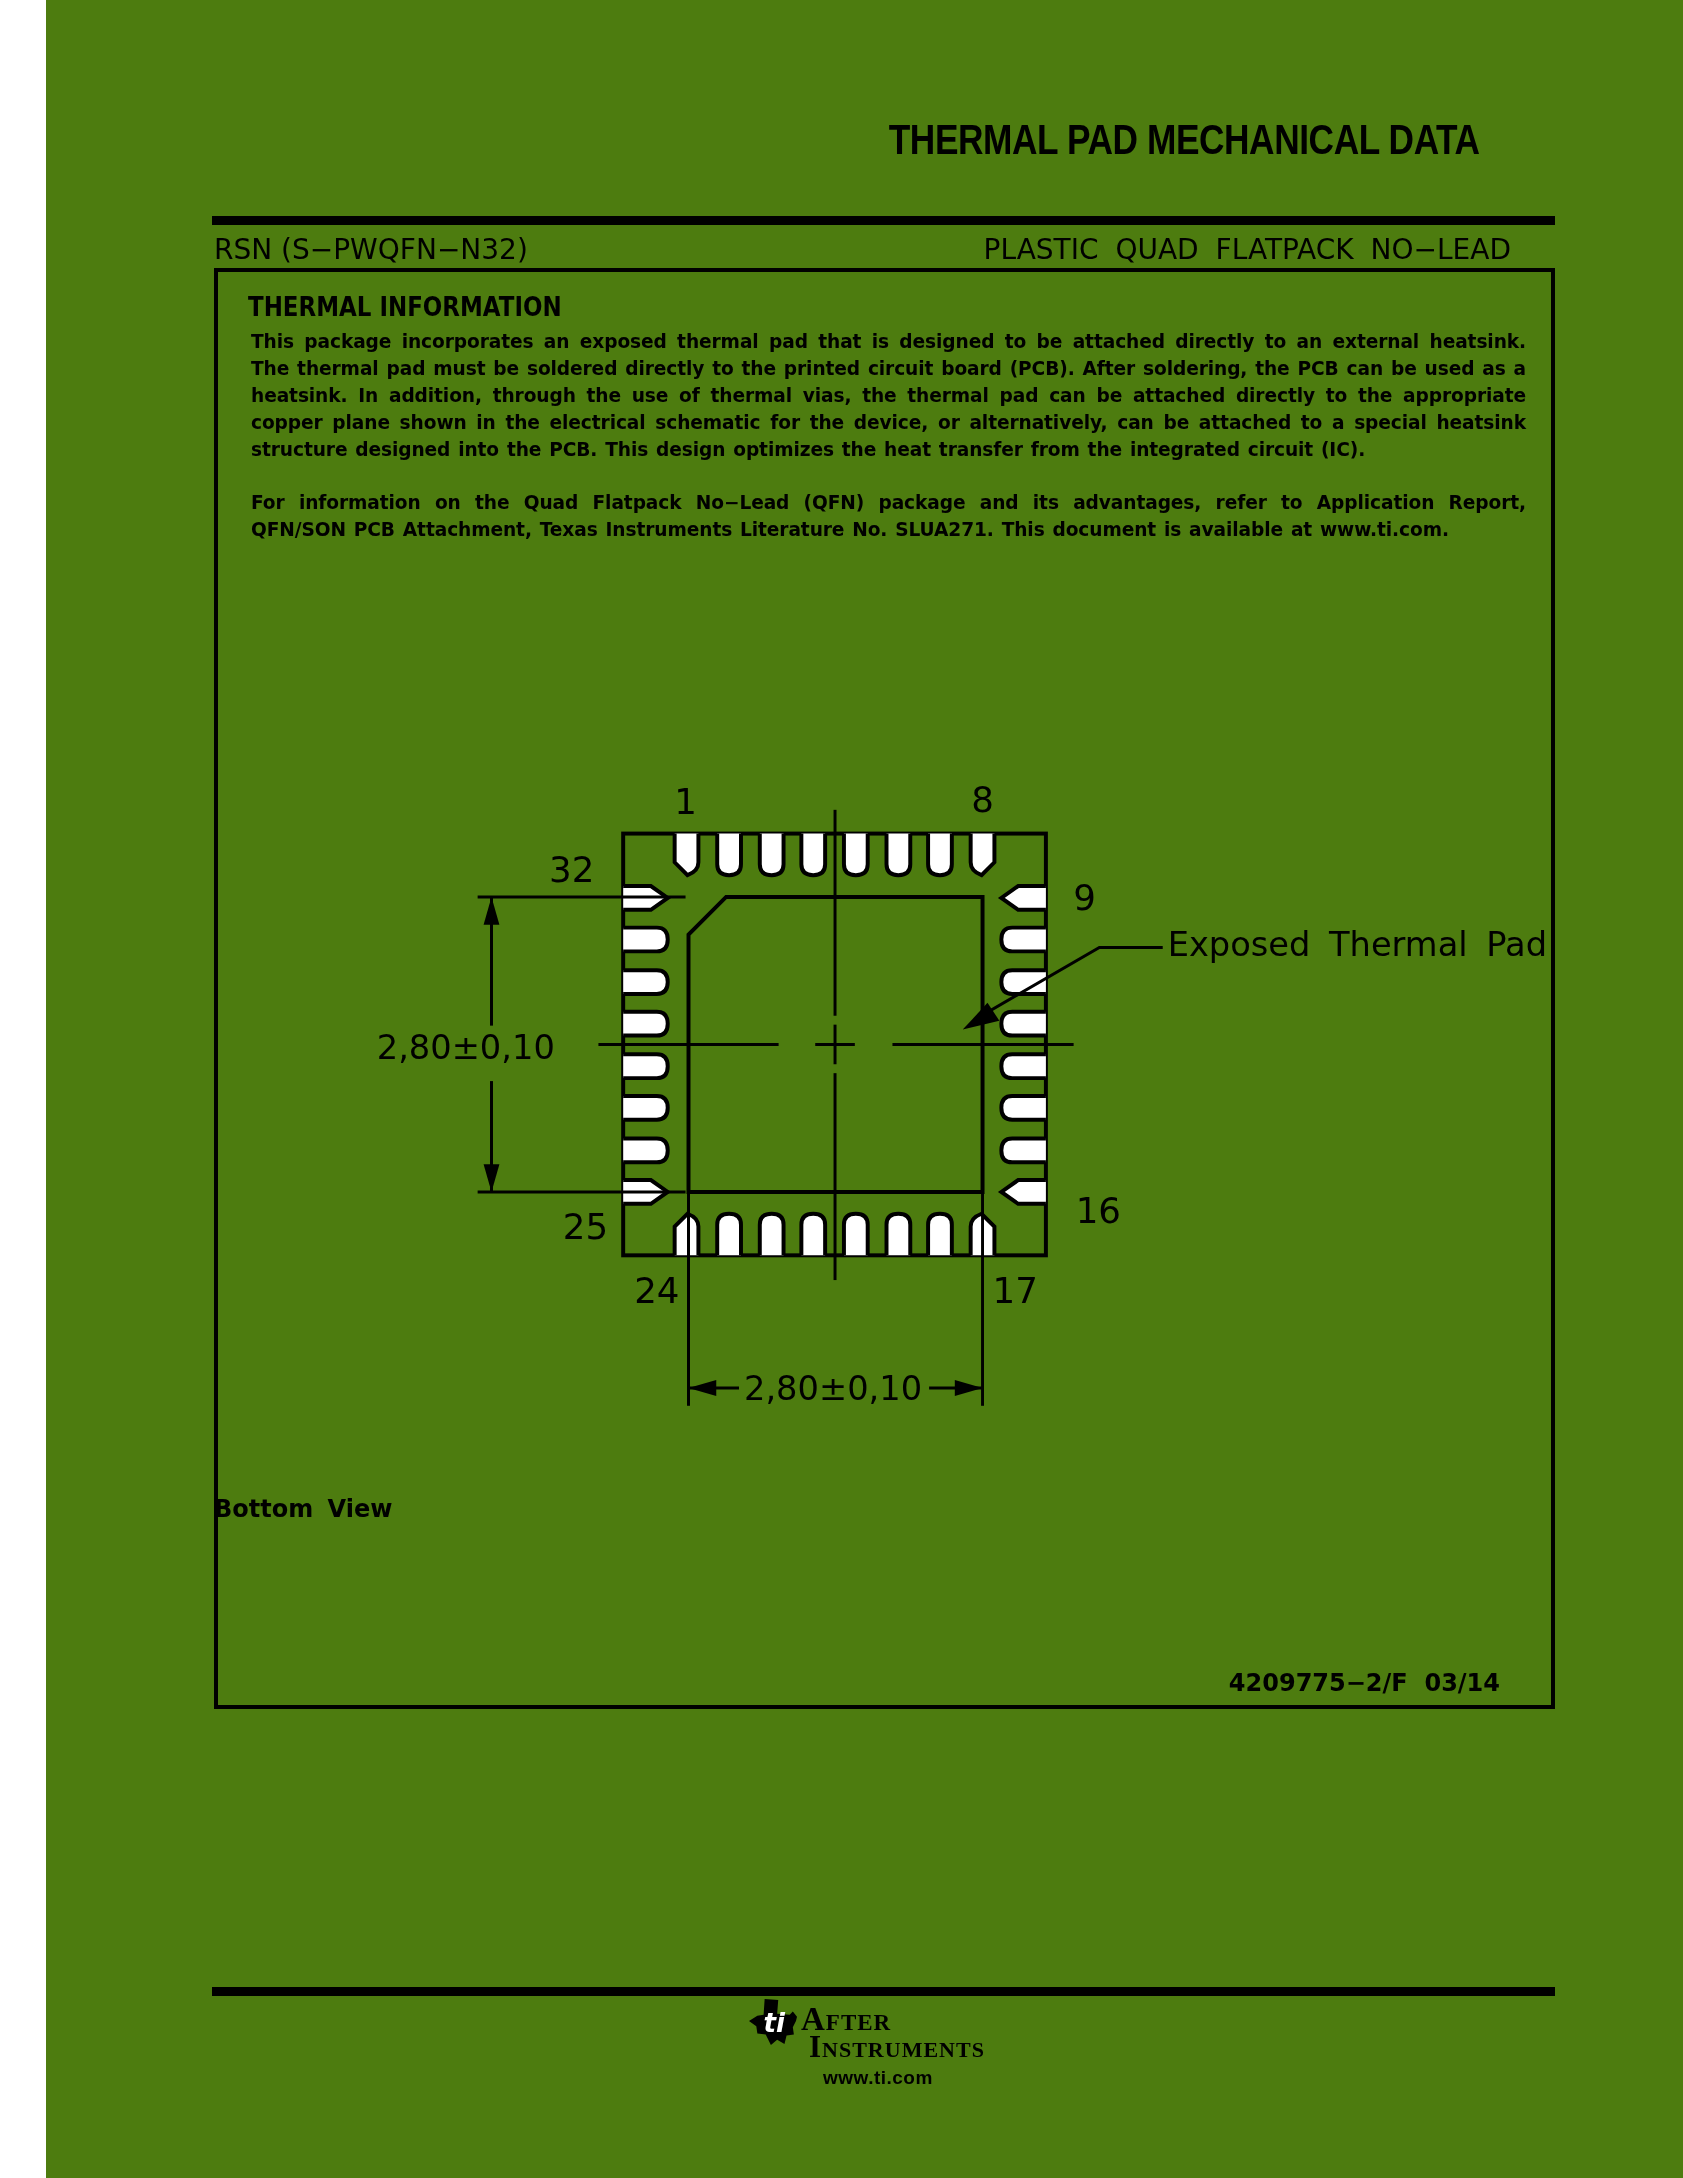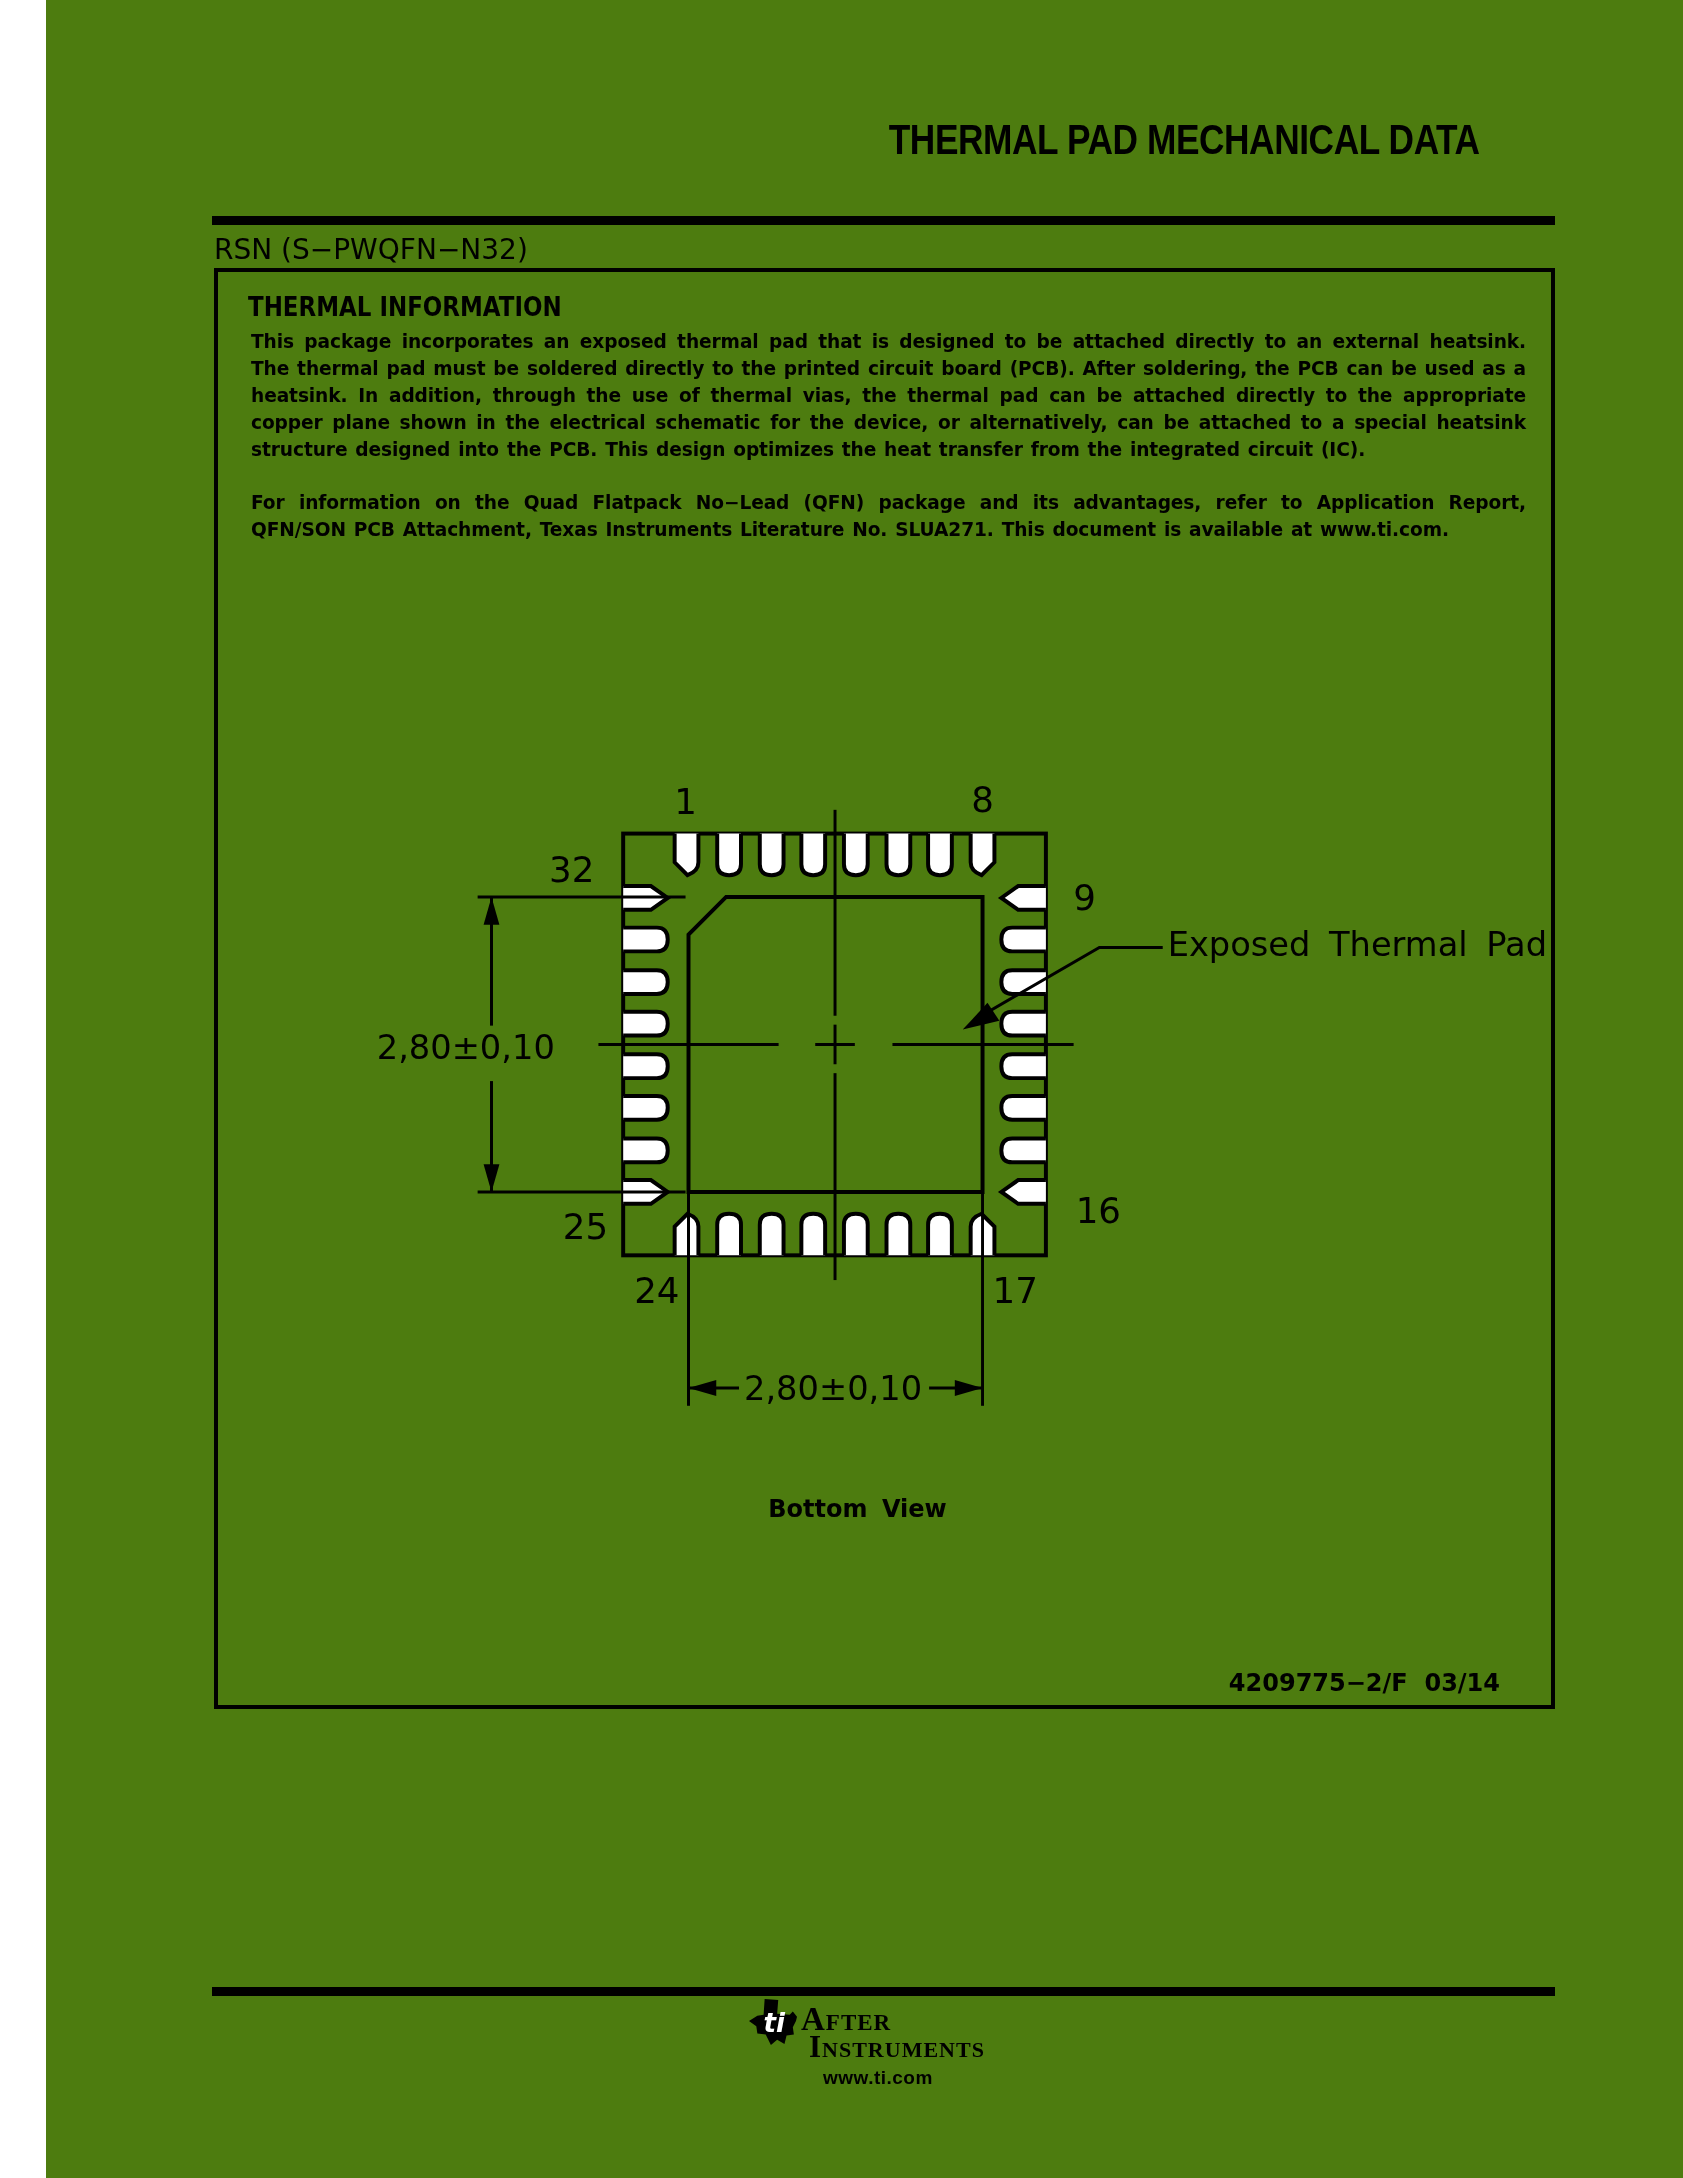--- a/index.html
+++ b/index.html
@@ -17,21 +17,21 @@
                border:4px solid #000;box-sizing:border-box;}
   .sec-title{position:absolute;left:202px;top:291px;font-size:27px;font-weight:bold;
              transform:scaleX(.85);transform-origin:left center;white-space:nowrap;}
   .paras{position:absolute;left:205px;top:328px;width:1275px;}
   .paras p{margin:0;font-size:18.6px;line-height:27px;font-weight:bold;
            text-align:justify;word-spacing:1.5px;letter-spacing:-0.1px;}
   .paras p.p1{margin-bottom:26px;}
   .paras p.p2{margin-bottom:41px;}
   .drawing{position:absolute;left:0;top:0;width:1683px;height:2178px;pointer-events:none;}
   .drawing text{font-family:"DejaVu Sans",sans-serif;fill:#000;}
-  .cap-view{position:absolute;left:168px;top:1495px;width:1287px;text-align:center;
+  .cap-view{position:absolute;left:168px;top:1495px;width:1287px;
             font-size:24px;font-weight:bold;word-spacing:6px;}
   .cap-fig{position:absolute;left:177px;top:1570px;width:1287px;text-align:center;
            font-size:30px;word-spacing:8px;}
   .doc-num{position:absolute;right:185px;top:1669px;font-size:24px;font-weight:bold;
            white-space:pre;}
   .note{position:absolute;left:170px;top:1735px;font-size:22px;font-weight:bold;word-spacing:4px;}
   .note .note-txt{margin-left:34px;}
   .brand-top{position:absolute;left:755px;top:2004px;font-family:"Liberation Serif",serif;
              font-weight:bold;font-variant:small-caps;font-size:33px;letter-spacing:1px;line-height:30px;}
   .brand-bottom{position:absolute;left:763px;top:2032px;font-family:"Liberation Serif",serif;
@@ -43,20 +43,21 @@
 </head>
 <body>
 
 <div class="page">
 
   <div class="doc-title">THERMAL PAD MECHANICAL DATA</div>
 
   <div class="bar" style="left:166px;top:216px;width:1343px;height:9px;"></div>
 
   <div class="hdr hdr-left">RSN (S−PWQFN−N32)</div>
+  <div class="hdr hdr-right">PLASTIC QUAD FLATPACK NO−LEAD</div>
 
   <div class="content-box"></div>
 
   <div class="sec-title">THERMAL INFORMATION</div>
 
   <div class="paras">
     <p class="p1">This package incorporates an exposed thermal pad that is designed to be attached directly to an external heatsink. The thermal pad must be soldered directly to the printed circuit board (PCB). After soldering, the PCB can be used as a heatsink. In addition, through the use of thermal vias, the thermal pad can be attached directly to the appropriate copper plane shown in the electrical schematic for the device, or alternatively, can be attached to a special heatsink structure designed into the PCB. This design optimizes the heat transfer from the integrated circuit (IC).</p>
     <p class="p2">For information on the Quad Flatpack No−Lead (QFN) package and its advantages, refer to Application Report, QFN/SON PCB Attachment, Texas Instruments Literature No. SLUA271. This document is available at www.ti.com.</p>
   </div>
 

